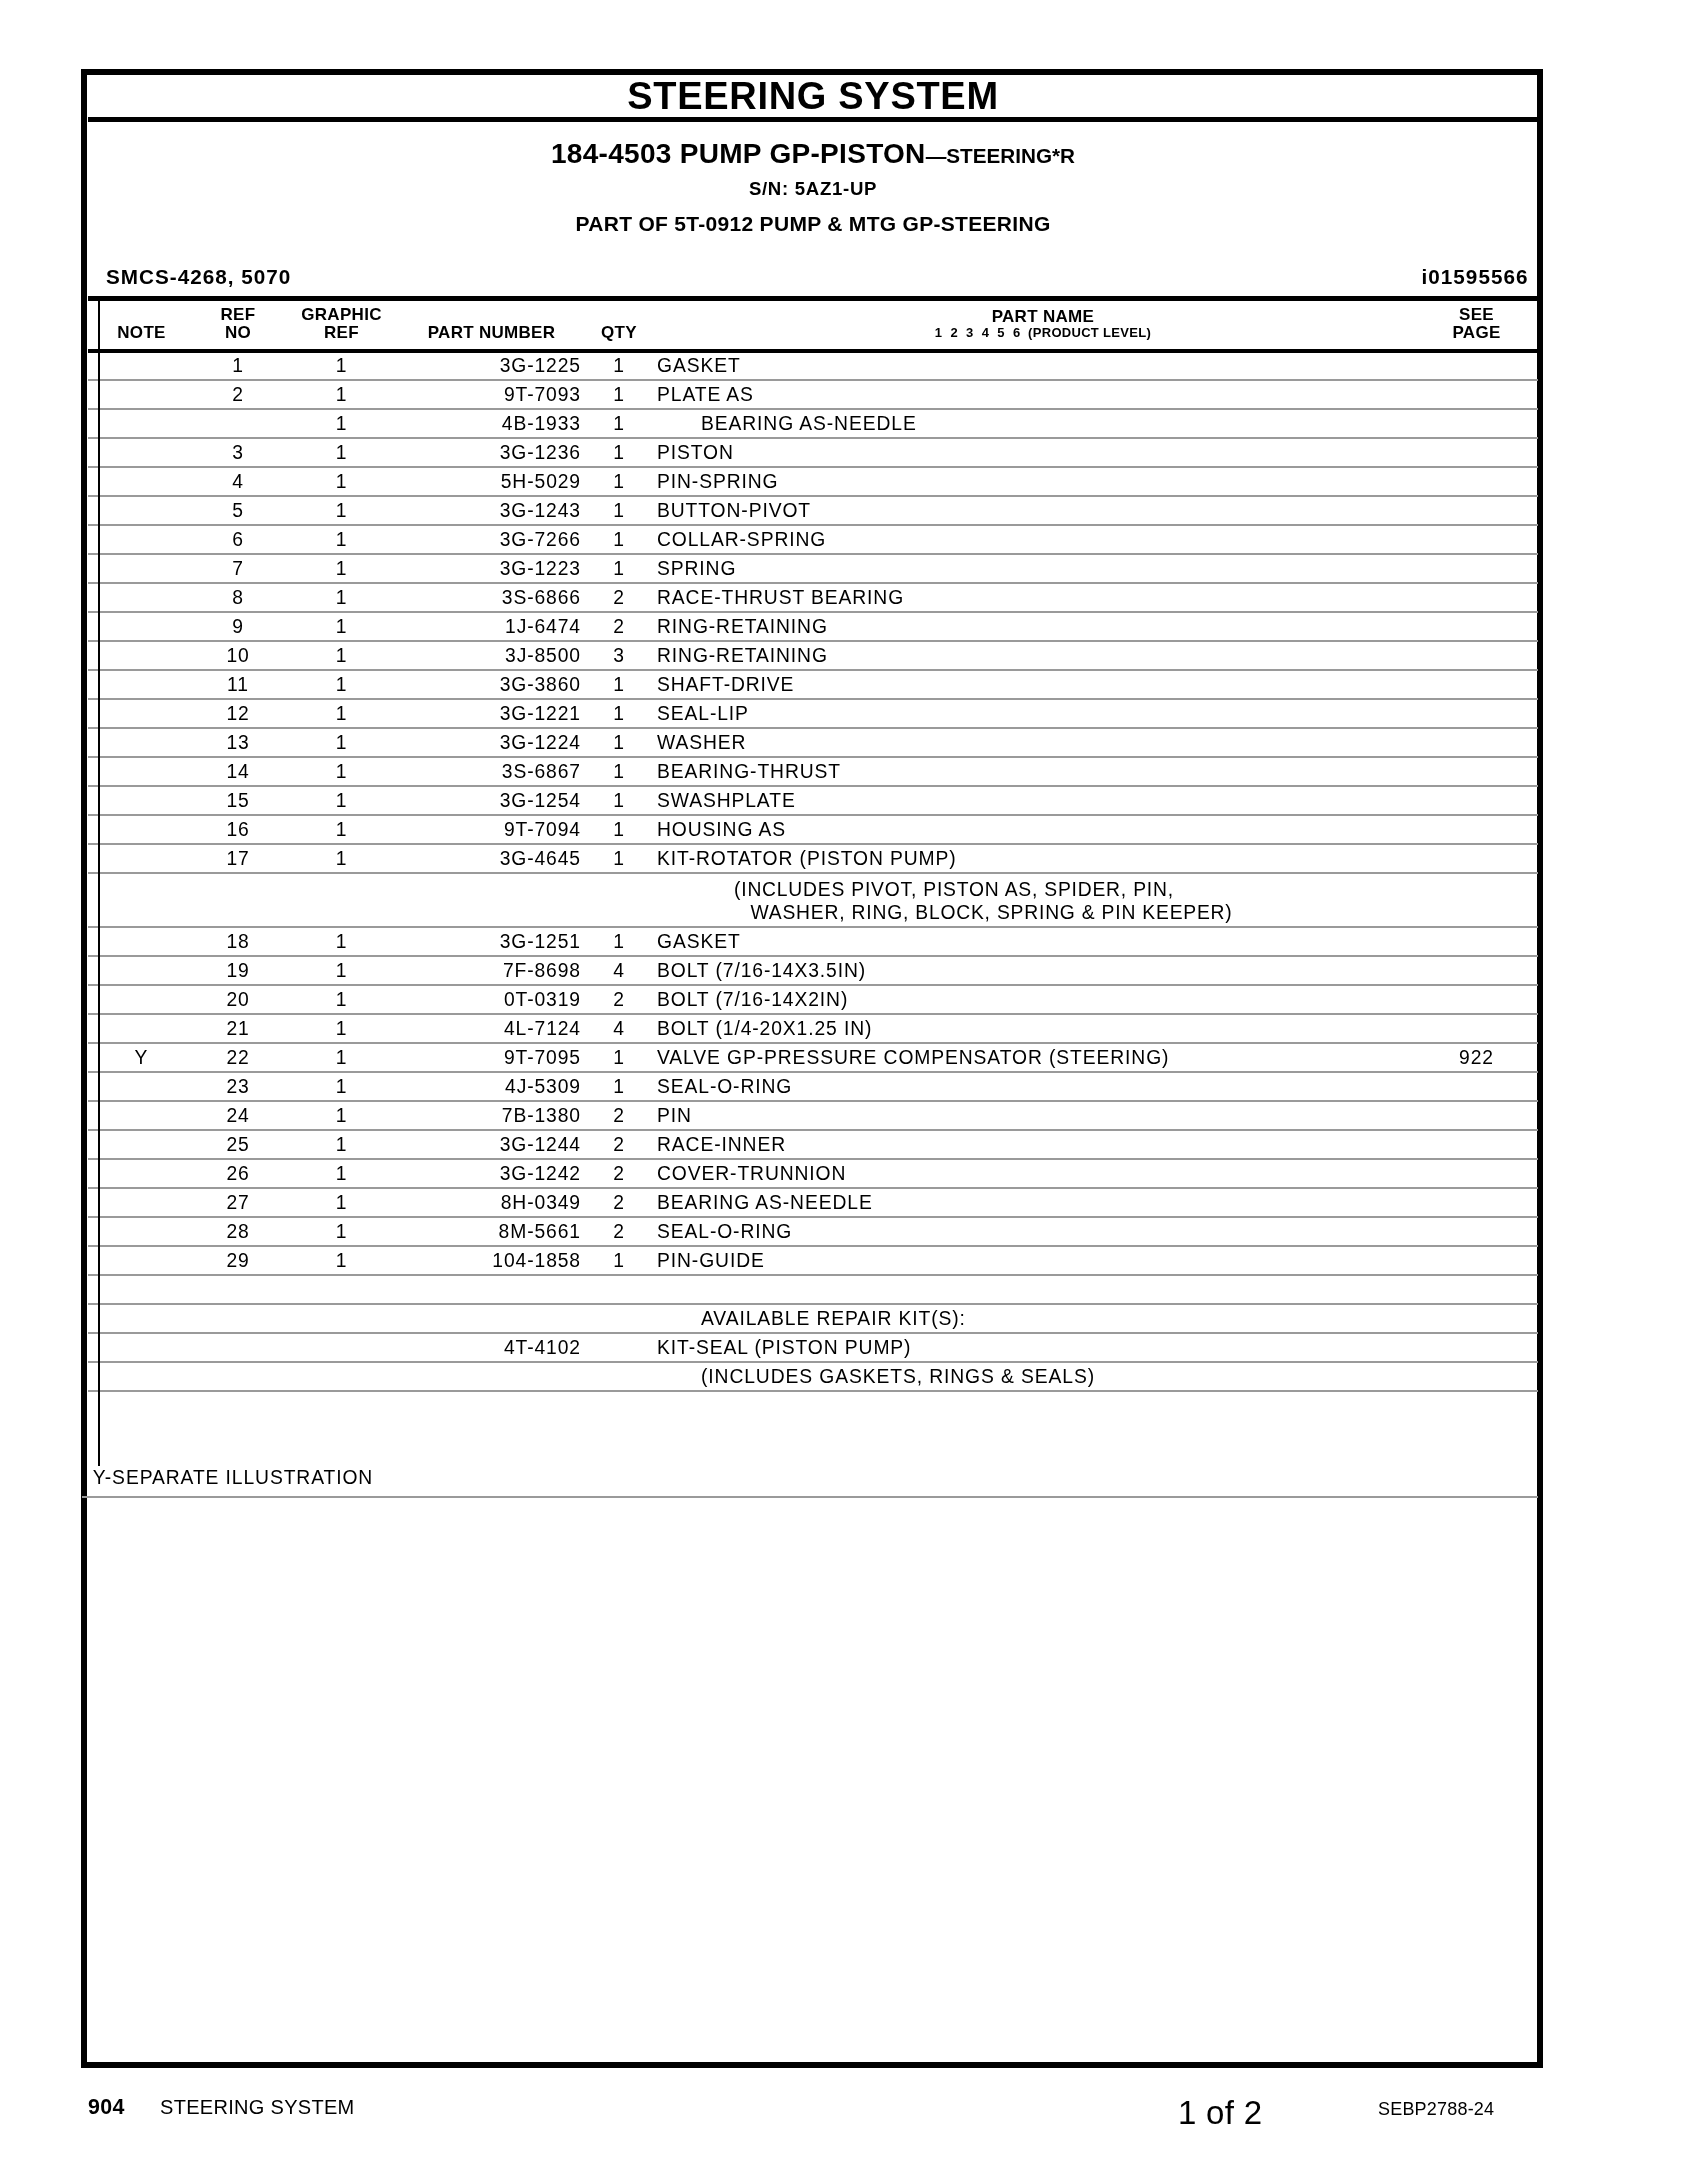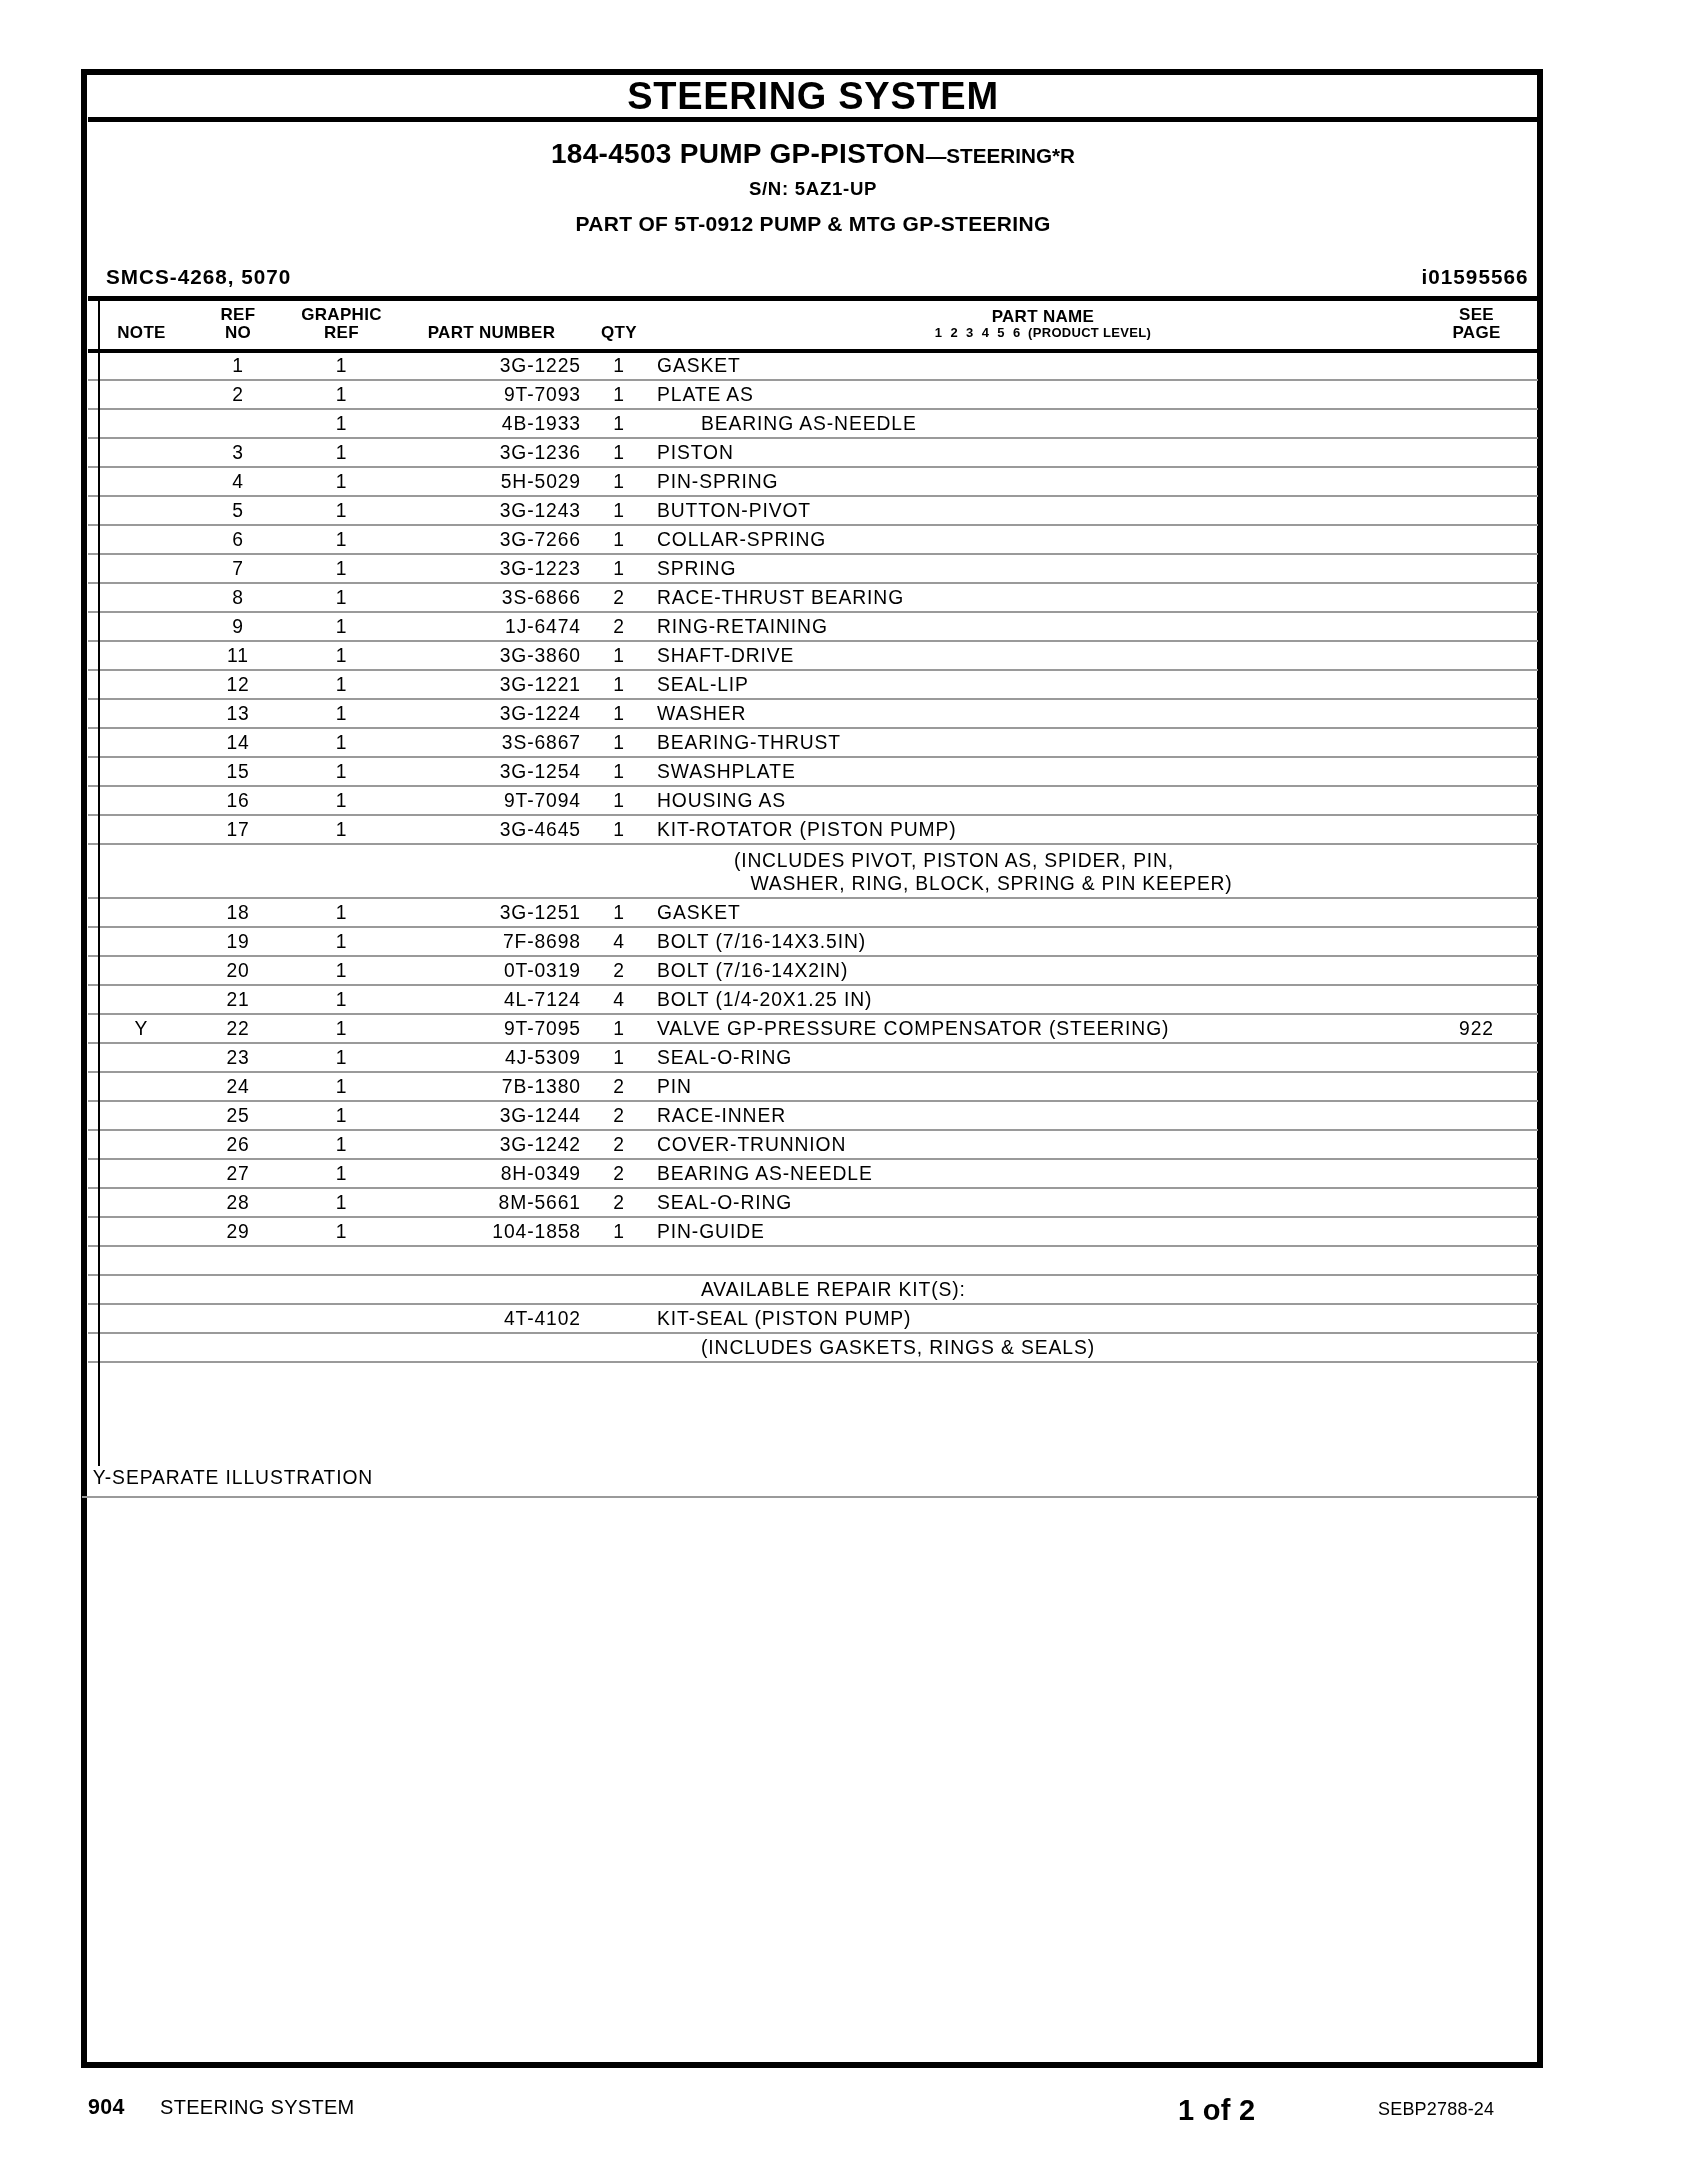--- a/index.html
+++ b/index.html
@@ -263,22 +263,22 @@
     position: absolute;
     left: 160px;
     top: 1.4px;
     font-size: 20px;
     letter-spacing: 0.3px;
   }
   .f-of {
     position: absolute;
     left: 1178px;
     top: -1.4px;
-    font-size: 29px;
-    font-weight: bold;
+    font-size: 33px;
+    font-weight: normal;
     letter-spacing: 0.3px;
   }
   .f-doc {
     position: absolute;
     left: 1378px;
     top: 4.1px;
     font-size: 18px;
     letter-spacing: 0.2px;
   }
 </style>
@@ -449,20 +449,29 @@
             <td class="t-note"></td>
             <td class="t-ref">9</td>
             <td class="t-graph">1</td>
             <td class="t-pn">1J-6474</td>
             <td class="t-qty">2</td>
             <td class="t-name">RING-RETAINING</td>
             <td class="t-page"></td>
           </tr>
           <tr class="data-row">
             <td class="t-note"></td>
+            <td class="t-ref">10</td>
+            <td class="t-graph">1</td>
+            <td class="t-pn">3J-8500</td>
+            <td class="t-qty">3</td>
+            <td class="t-name">RING-RETAINING</td>
+            <td class="t-page"></td>
+          </tr>
+          <tr class="data-row">
+            <td class="t-note"></td>
             <td class="t-ref">11</td>
             <td class="t-graph">1</td>
             <td class="t-pn">3G-3860</td>
             <td class="t-qty">1</td>
             <td class="t-name">SHAFT-DRIVE</td>
             <td class="t-page"></td>
           </tr>
           <tr class="data-row">
             <td class="t-note"></td>
             <td class="t-ref">12</td>

